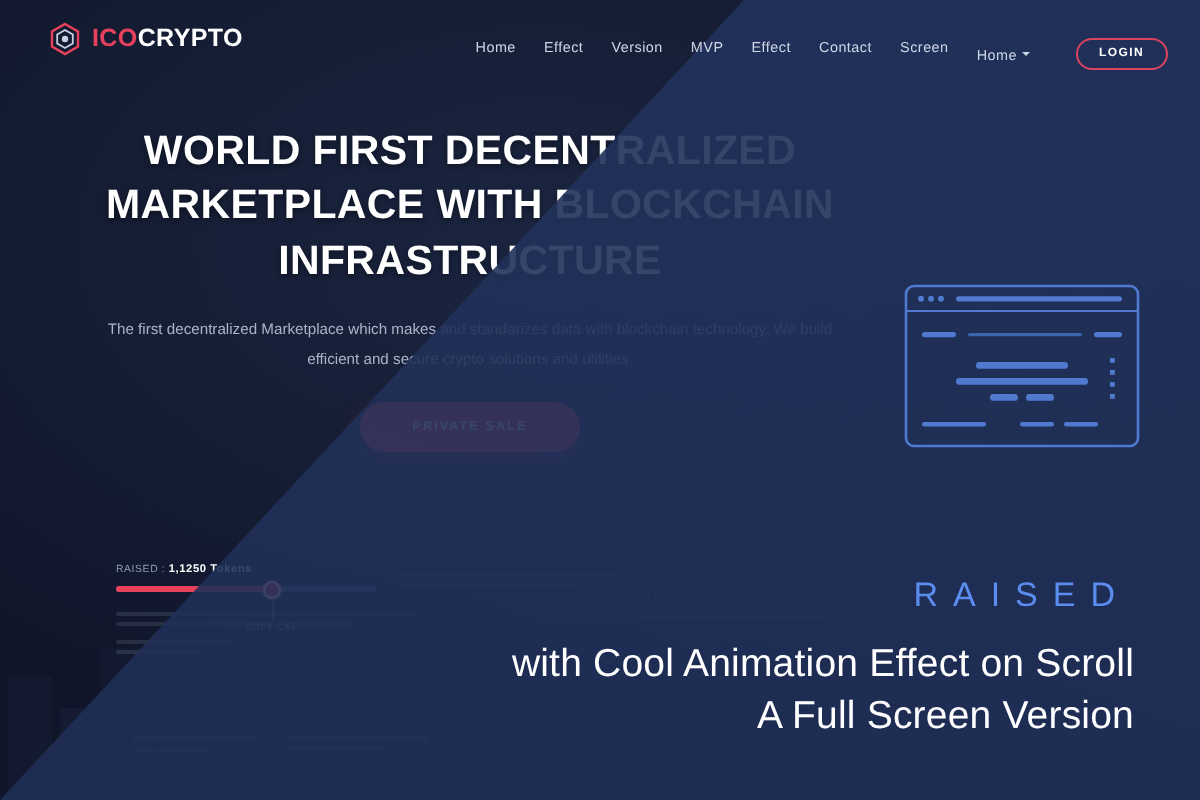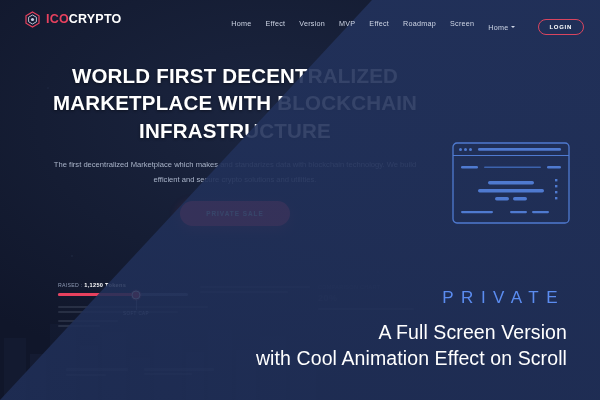--- a/index.html
+++ b/index.html
@@ -308,29 +308,29 @@
         <span class="logo-ico">ICO</span><span class="logo-crypto">CRYPTO</span>
       </div>
     </div>
 
     <nav class="nav">
       <span class="nav-item">Home</span>
       <span class="nav-item">Effect</span>
       <span class="nav-item">Version</span>
       <span class="nav-item">MVP</span>
       <span class="nav-item">Effect</span>
-      <span class="nav-item">Roadmap</span>
+      <span class="nav-item">Contact</span>
       <span class="nav-item">Screen</span>
       <span class="nav-item more">
         <span>Home</span>
         <i class="chev"></i>
       </span>
       <button class="login-btn">LOGIN</button>
     </nav>
   </div>
 
   <div class="caption-wrap">
-    <div class="superb">PRIVATE</div>
+    <div class="superb">RAISED</div>
+    <div class="caption-line">with Cool Animation Effect on Scroll</div>
     <div class="caption-line">A Full Screen Version</div>
-    <div class="caption-line">with Cool Animation Effect on Scroll</div>
   </div>
 
 </div>
 
 </body></html>

